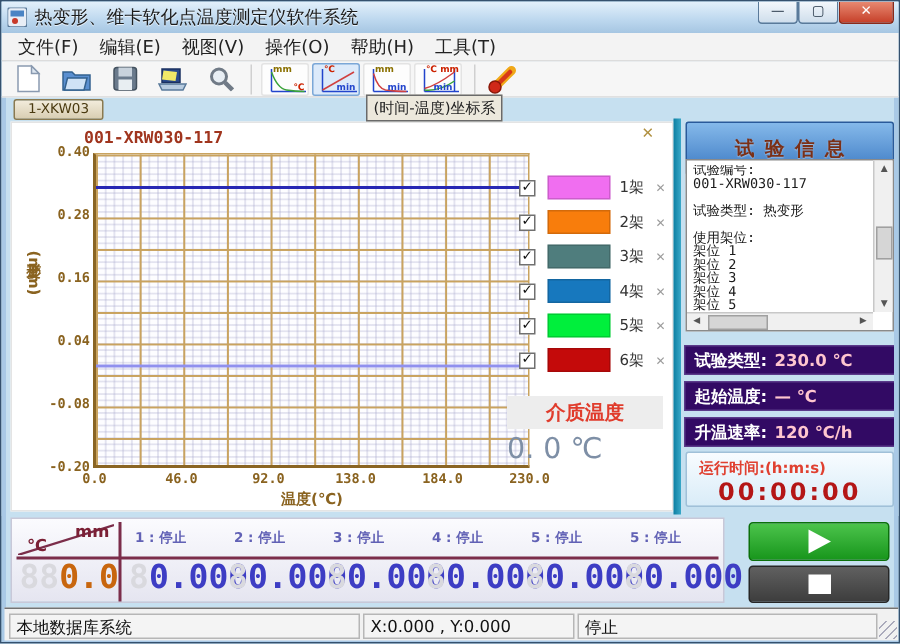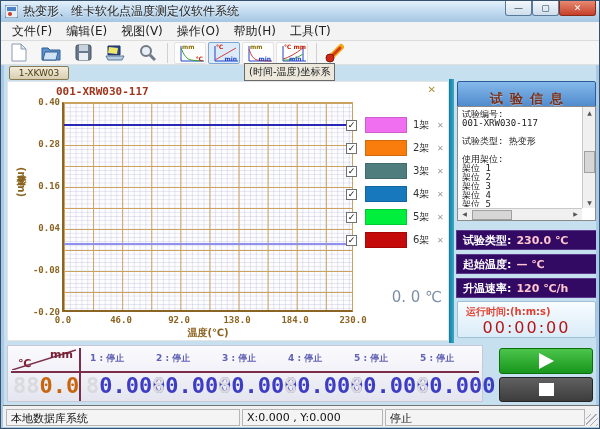--- a/index.html
+++ b/index.html
@@ -61,22 +61,22 @@
   .ylabel{position:absolute;left:6px;top:85px;writing-mode:vertical-rl;
           font-weight:bold;font-size:10px;color:#8a6320;}
   .legend-row{position:absolute;height:18px;display:flex;align-items:center;}
   .checkbox{width:11px;height:11px;background:#fff;border:1px solid #707070;font-size:9px;line-height:9px;
             text-align:center;color:#111;margin-right:8px;}
   .swatch{width:42px;height:16px;margin-right:6px;border:1px solid rgba(0,0,0,.15);}
   .legend-label{font-size:10px;color:#333;width:22px;}
   .legend-x{font-size:8px;color:#9a9a9a;margin-left:2px;}
   .medium-box{position:absolute;left:330px;top:182px;width:104px;height:22px;background:#ededed;
               display:flex;align-items:center;justify-content:center;font-size:13px;font-weight:bold;color:#e03c2c;}
-  .medium-val{position:absolute;left:330px;top:206px;width:104px;text-align:right;
-              font-size:15px;color:#7e8fa6;}
+  .medium-val{position:absolute;left:330px;top:206px;width:104px;text-align:left;
+              font-size:19px;color:#7e8fa6;}
   .splitter{position:absolute;left:448px;top:14px;width:5px;height:264px;
             background:linear-gradient(to right,#0d7fa2,#3aa8c8);}
   
   .info-header{position:absolute;left:456px;top:16px;width:139px;height:36px;
                background:linear-gradient(#85b9ea,#3a78c2);border:1px solid #2a5a9a;border-radius:2px;
                display:flex;align-items:center;justify-content:center;font-size:13px;font-weight:bold;
                color:#7a3018;letter-spacing:7px;text-shadow:0 1px 1px rgba(255,255,255,.45);padding-left:7px;}
   .listbox{position:absolute;left:456px;top:41px;width:139px;height:115px;background:#fff;
            border:1px solid #8a8a8a;}
   .list-lines{position:absolute;left:4px;top:3px;right:15px;bottom:13px;overflow:hidden;
@@ -87,21 +87,21 @@
   .vthumb{position:absolute;left:1px;top:44px;width:11px;height:22px;background:#d6d6d6;border:1px solid #a0a0a0;}
   .hthumb{position:absolute;left:14px;top:1px;width:40px;height:10px;background:#d6d6d6;border:1px solid #a0a0a0;}
   .prow{position:absolute;left:455px;width:141px;height:20px;background:#320a64;border:1px solid #5a3a8a;
         display:flex;align-items:center;font-size:11px;font-weight:bold;padding-left:6px;}
   .prow .plabel{color:#ffffff;margin-right:5px;}
   .prow .pvalue{color:#ffc6cf;}
   .runtime{position:absolute;left:456px;top:236px;width:139px;height:37px;
            background:linear-gradient(#f8fcff,#d9ecf8);border:1px solid #a0c0d8;border-radius:2px;}
   .runtime-label{position:absolute;left:8px;top:3px;font-size:10px;font-weight:bold;color:#e04030;}
   .runtime-value{position:absolute;left:0;top:16px;width:100%;text-align:center;
-                 font-size:16px;font-weight:normal;color:#b41616;letter-spacing:2px;}
+                 font-size:16px;font-weight:bold;color:#b41616;letter-spacing:2px;}
   
   .bottom{position:absolute;left:6px;top:344px;width:476px;height:57px;
           background:linear-gradient(#fbfbfe,#e5e5f0);border:1px solid #c8c8d8;}
   .diag-cell{position:absolute;left:4px;top:2px;width:64px;height:22px;}
   .diag-c{position:absolute;left:6px;bottom:0;font-size:11px;font-weight:bold;color:#7b2035;}
   .diag-mm{position:absolute;right:3px;top:0;font-size:11px;font-weight:bold;color:#7b2035;}
   .vsep{position:absolute;left:71px;top:2px;width:2px;height:53px;background:#7b2d4a;}
   .hsep{position:absolute;left:3px;top:25px;width:468px;height:2px;background:#7b2d4a;}
   .seg{position:absolute;top:29px;font-family:"DejaVu Sans Mono","Liberation Mono",monospace;
        font-weight:bold;line-height:1;white-space:nowrap;}
@@ -300,20 +300,21 @@
         <span class="legend-label">5架</span>
         <span class="legend-x">✕</span>
       </div>
       <div class="legend-row" style="left:338px;top:149px">
         <span class="checkbox">✓</span>
         <span class="swatch" style="background: rgb(196, 10, 10);"></span>
         <span class="legend-label">6架</span>
         <span class="legend-x">✕</span>
       </div>
 
+      <div class="medium-box">介质温度</div>
       <div class="medium-val">
         <span>0. 0</span>
         <span>℃</span>
       </div>
     </div>
 
     <div class="splitter"></div>
 
     <div class="info-header">试验信息</div>
     <div class="listbox">

